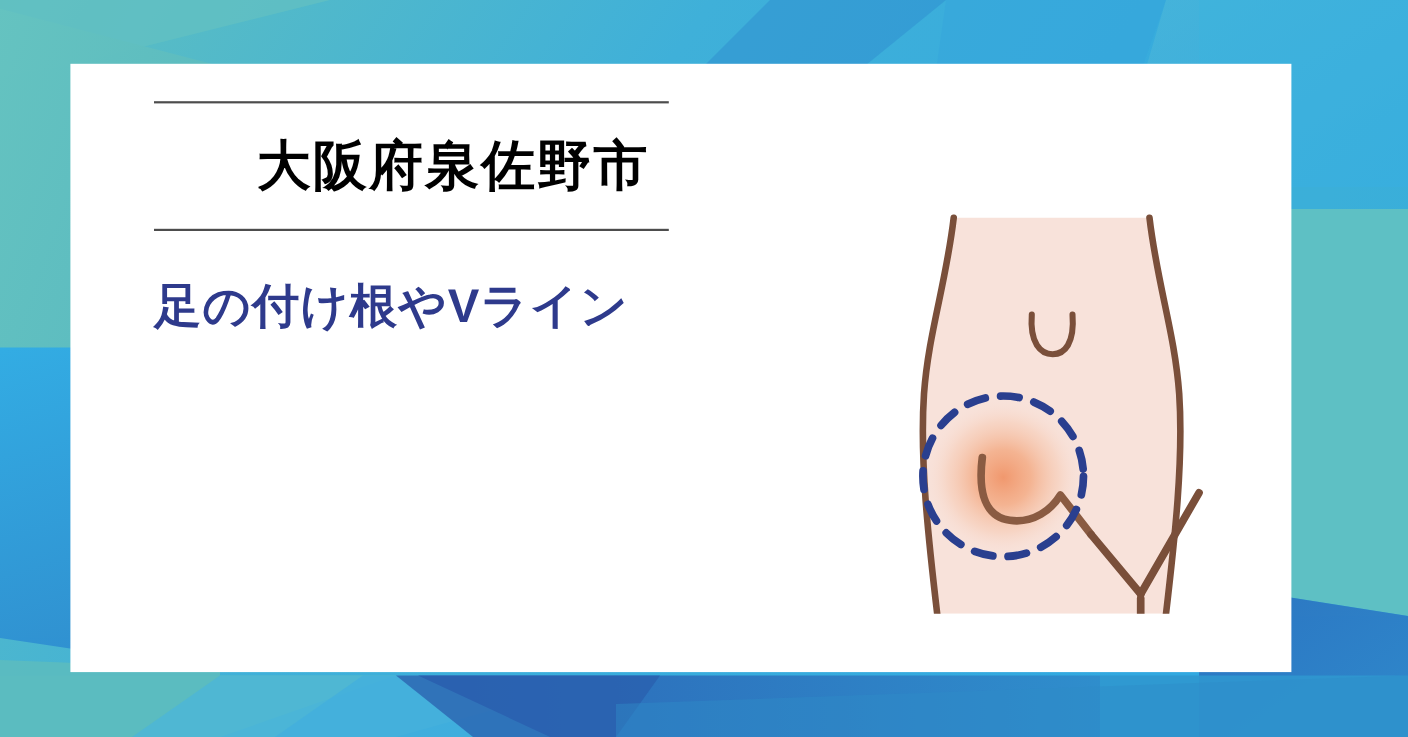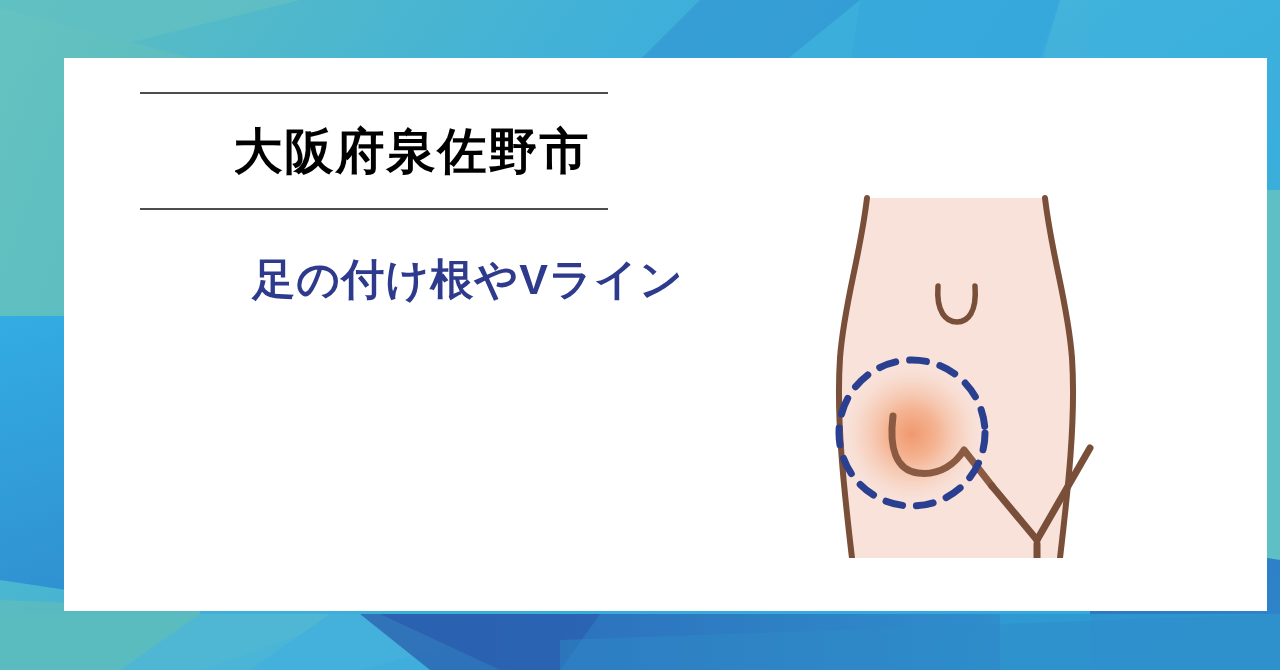--- a/index.html
+++ b/index.html
@@ -23,21 +23,21 @@
     position: absolute;
     inset: 0;
     width: 1280px;
     height: 670px;
     display: block;
   }
   #card {
     position: absolute;
     left: 64px;
     top: 58px;
-    width: 1203px;
+    width: 1110px;
     height: 553px;
     background: #ffffff;
   }
   #text-block {
     position: absolute;
     left: 76px;
     top: 34px;
     width: 544px;
   }
   .rule {
@@ -51,21 +51,21 @@
     font-weight: 700;
     color: #000000;
     letter-spacing: 2px;
     text-align: center;
     line-height: 1;
     padding: 33px 0 32px 0;
     white-space: nowrap;
   }
   #subtitle {
     margin-top: 38px;
-    text-align: right;
+    text-align: left;
     color: #2e3a8c;
     font-weight: 700;
     line-height: 1.45;
     font-size: 43px;
     letter-spacing: 1px;
   }
   #subtitle .line1 { display: block; white-space: nowrap; }
   #subtitle .line2 { display: block; white-space: nowrap; letter-spacing: 3px; }
   #illustration {
     position: absolute;

